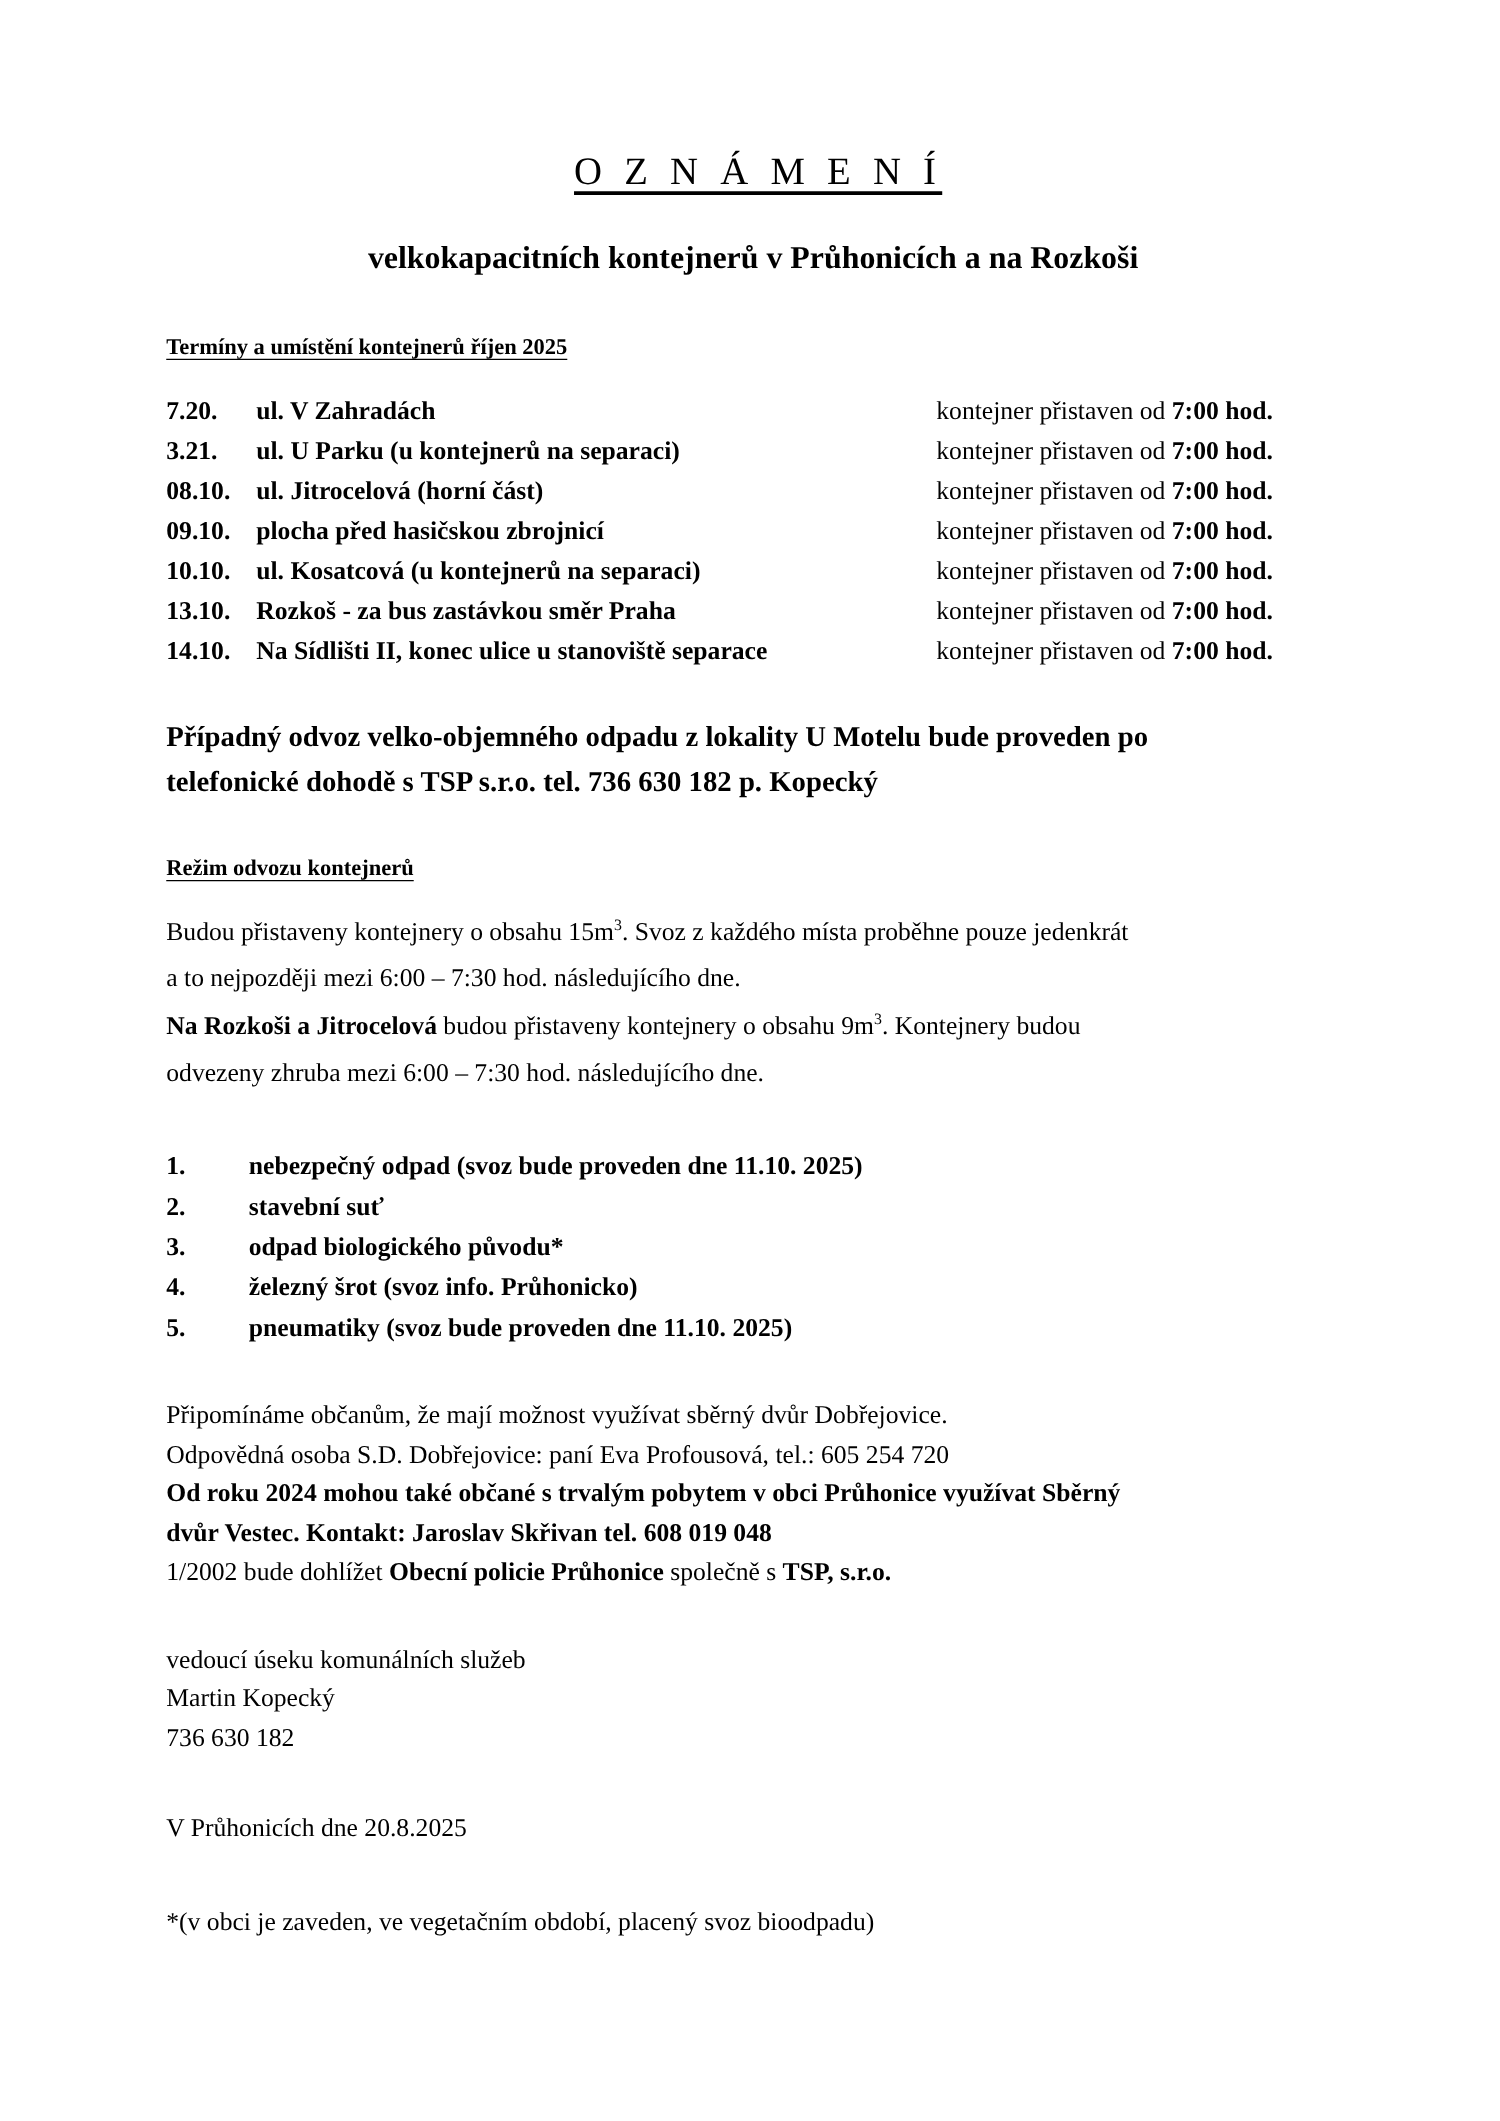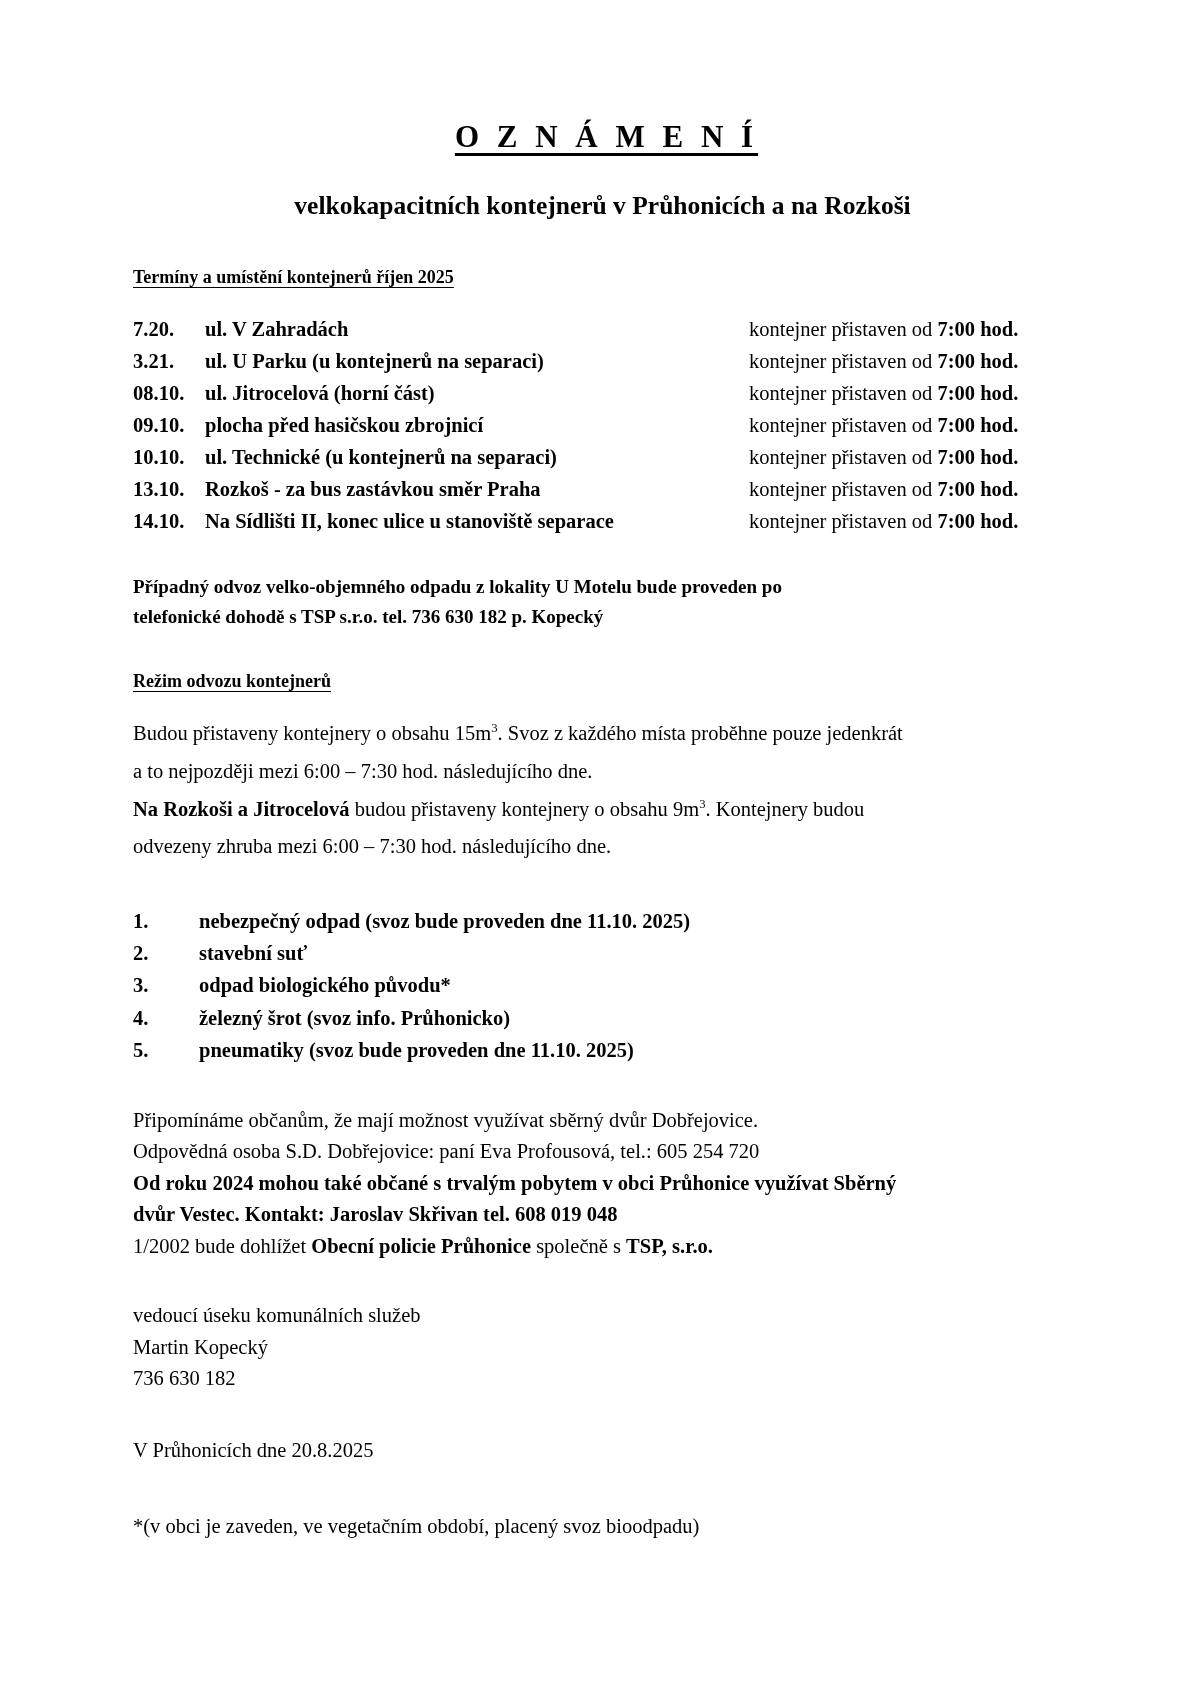--- a/index.html
+++ b/index.html
@@ -21,21 +21,21 @@
     height: 1697px;
     box-sizing: border-box;
     padding: 118px 120px 0 133px;
     background: #ffffff;
   }
 
   
   .doc-title {
     text-align: center;
     font-size: 31px;
-    font-weight: bold;
+    font-weight: normal;
     letter-spacing: 5px;
     margin: 0 0 34px 0;
     line-height: 1.2;
   }
   .doc-title .u {
     text-decoration: underline;
     text-underline-offset: 6px;
     padding: 0 2px;
   }
 
@@ -86,21 +86,21 @@
     padding-right: 8px;
   }
   .sch-note {
     font-weight: normal;
     flex: 0 0 auto;
   }
   .sch-note b { font-weight: bold; }
 
   
   .para-bold {
-    font-size: 19px;
+    font-size: 23px;
     font-weight: bold;
     line-height: 1.56;
     margin: 0 0 40px 0;
     max-width: 880px;
   }
   .para {
     font-size: 20.5px;
     font-weight: normal;
     line-height: 1.54;
     margin: 0 0 6px 0;
@@ -181,21 +181,21 @@
       <span class="sch-place">ul. Jitrocelová (horní část)</span>
       <span class="sch-note"><span>kontejner přistaven od </span><b>7:00 hod.</b></span>
     </div>
     <div class="schedule-row">
       <span class="sch-date">09.10.</span>
       <span class="sch-place">plocha před hasičskou zbrojnicí</span>
       <span class="sch-note"><span>kontejner přistaven od </span><b>7:00 hod.</b></span>
     </div>
     <div class="schedule-row">
       <span class="sch-date">10.10.</span>
-      <span class="sch-place">ul. Technické (u kontejnerů na separaci)</span>
+      <span class="sch-place">ul. Kosatcová (u kontejnerů na separaci)</span>
       <span class="sch-note"><span>kontejner přistaven od </span><b>7:00 hod.</b></span>
     </div>
     <div class="schedule-row">
       <span class="sch-date">13.10.</span>
       <span class="sch-place">Rozkoš - za bus zastávkou směr Praha</span>
       <span class="sch-note"><span>kontejner přistaven od </span><b>7:00 hod.</b></span>
     </div>
     <div class="schedule-row">
       <span class="sch-date">14.10.</span>
       <span class="sch-place">Na Sídlišti II, konec ulice u stanoviště separace</span>

